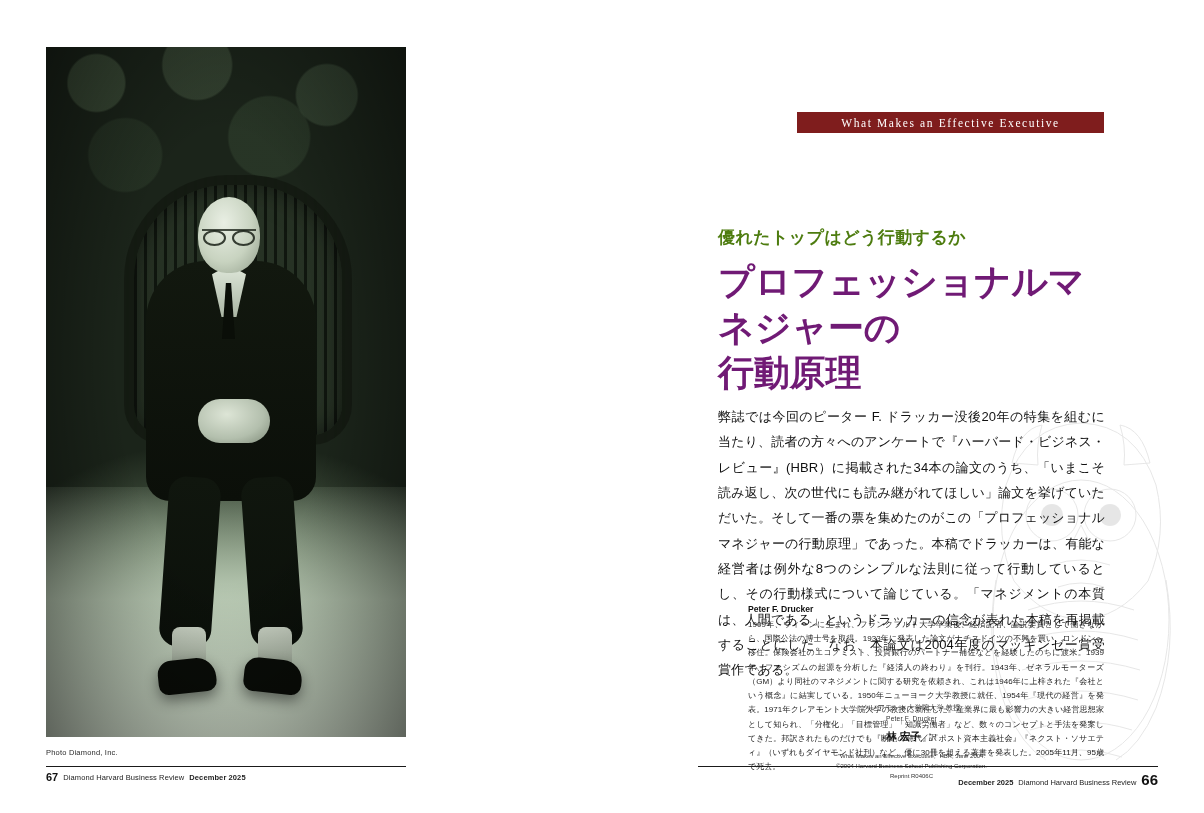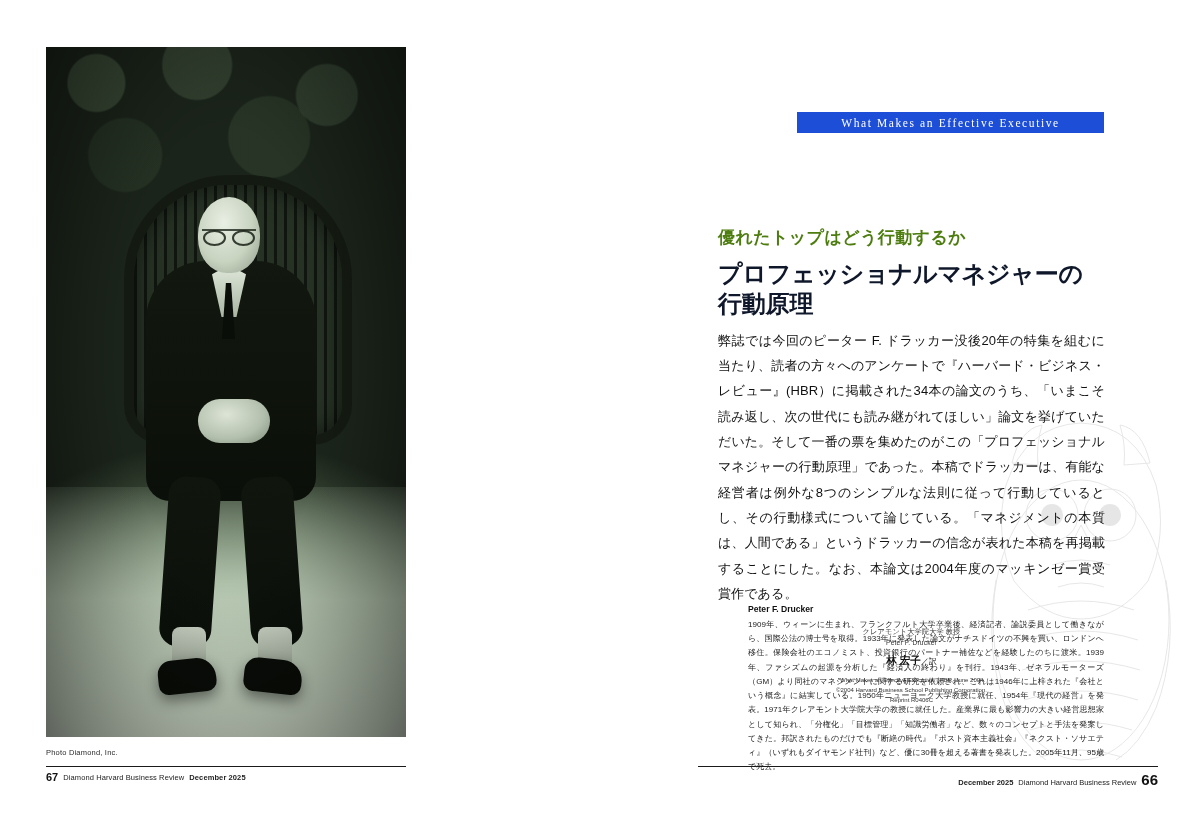--- a/index.html
+++ b/index.html
@@ -164,42 +164,42 @@
   .owl {
     position: absolute;
     right: 8px; bottom: 28px;
     width: 230px; height: 420px;
     opacity: .16;
   }
   .kicker-bar {
     position: absolute;
     left: 195px; top: 112px;
     width: 307px; height: 21px;
-    background: #1d4ed8;
+    background: #7f1d1d;
     display: flex; align-items: center; justify-content: center;
   }
   .kicker-bar span {
     color: #ffffff;
     font-family: "Liberation Serif", serif;
     font-size: 11.5px;
     letter-spacing: 1.6px;
     white-space: nowrap;
   }
   .rt-block { position: absolute; left: 116px; top: 208px; width: 387px; }
   .saikei {
     font-size: 11.5px; font-weight: bold; color: #111; letter-spacing: .5px;
     line-height: 1.35;
   }
   .subhead {
     font-size: 17px; font-weight: bold; color: #4d7c0f; letter-spacing: .4px;
     margin-top: 18px; line-height: 1.4;
   }
   .headline {
     margin-top: 9px;
-    font-size: 24px; font-weight: bold; color: #0f172a;
+    font-size: 36px; font-weight: bold; color: #701a75;
     line-height: 1.27; letter-spacing: -.2px;
   }
   .lede {
     margin-top: 8px;
     font-size: 13px; line-height: 1.95; color: #111; text-align: justify;
     letter-spacing: .1px;
   }
   .byline { margin-top: 20px; text-align: center; }
   .byline .affil { font-size: 7.2px; color: #333; letter-spacing: .1px; }
   .byline .name-ja { font-size: 14px; font-weight: bold; color: #0d0d0d; margin-top: 2px; letter-spacing: .3px; }

